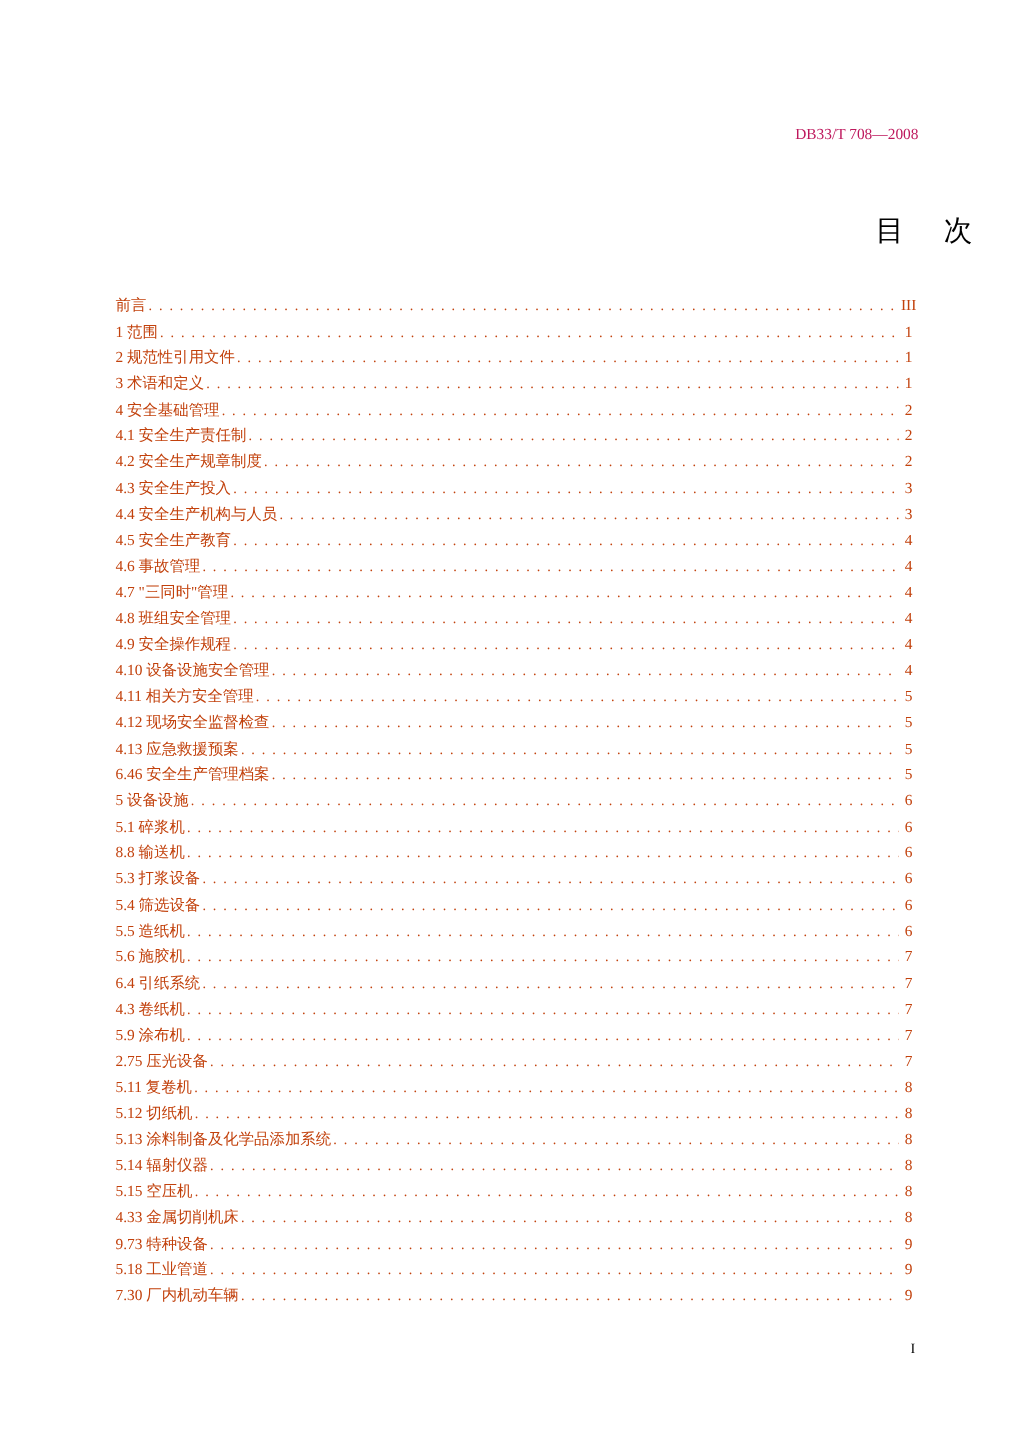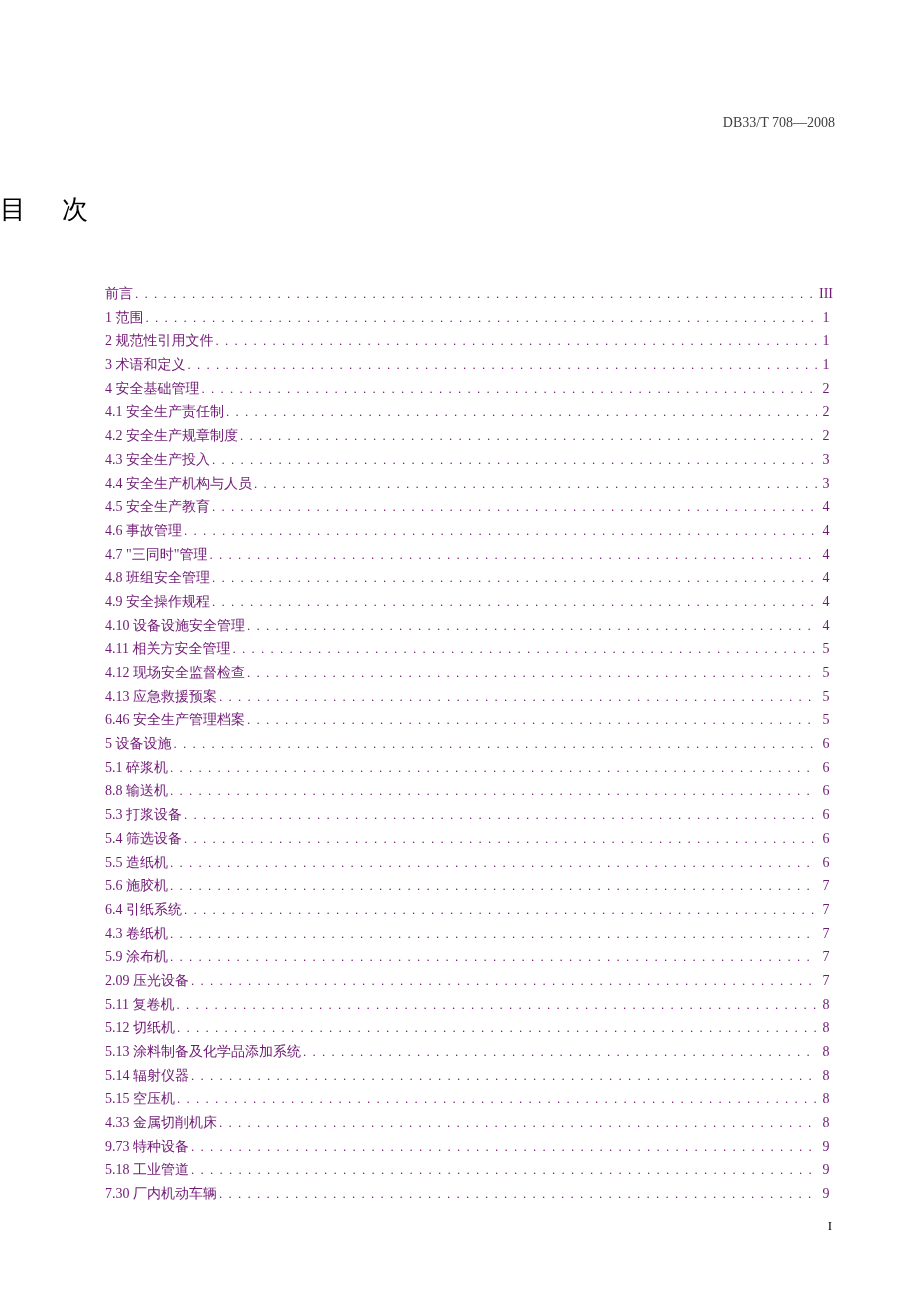--- a/index.html
+++ b/index.html
@@ -12,41 +12,40 @@
       font-family: "SimSun", "宋体", serif;
       width: 920px;
       height: 1302px;
       position: relative;
     }
     .header-code {
       position: absolute;
       top: 115px;
       right: 85px;
       font-size: 14px;
-      color: #404040;
+      color: #be185d;
     }
     .title {
       position: absolute;
       top: 192px;
       left: 0;
       right: 0;
-      text-align: left;
+      text-align: right;
       font-size: 26px;
       font-weight: normal;
       color: #000;
       letter-spacing: 36px;
     }
     .toc {
       position: absolute;
       top: 269px;
       left: 105px;
       right: 85px;
       font-size: 14px;
-      color: #701a75;
-      margin-top: 16px;
+      color: #c2410c;
     }
     .toc-row {
       display: flex;
       align-items: baseline;
       height: 23.7px;
       white-space: nowrap;
       overflow: hidden;
     }
     .toc-label {
       flex-shrink: 0;
@@ -221,21 +220,21 @@
       <span class="toc-label">4.3  卷纸机</span>
       <span class="toc-dots"></span>
       <span class="toc-page">7</span>
     </div>
     <div class="toc-row">
       <span class="toc-label">5.9  涂布机</span>
       <span class="toc-dots"></span>
       <span class="toc-page">7</span>
     </div>
     <div class="toc-row">
-      <span class="toc-label">2.09  压光设备</span>
+      <span class="toc-label">2.75  压光设备</span>
       <span class="toc-dots"></span>
       <span class="toc-page">7</span>
     </div>
     <div class="toc-row">
       <span class="toc-label">5.11  复卷机</span>
       <span class="toc-dots"></span>
       <span class="toc-page">8</span>
     </div>
     <div class="toc-row">
       <span class="toc-label">5.12  切纸机</span>

